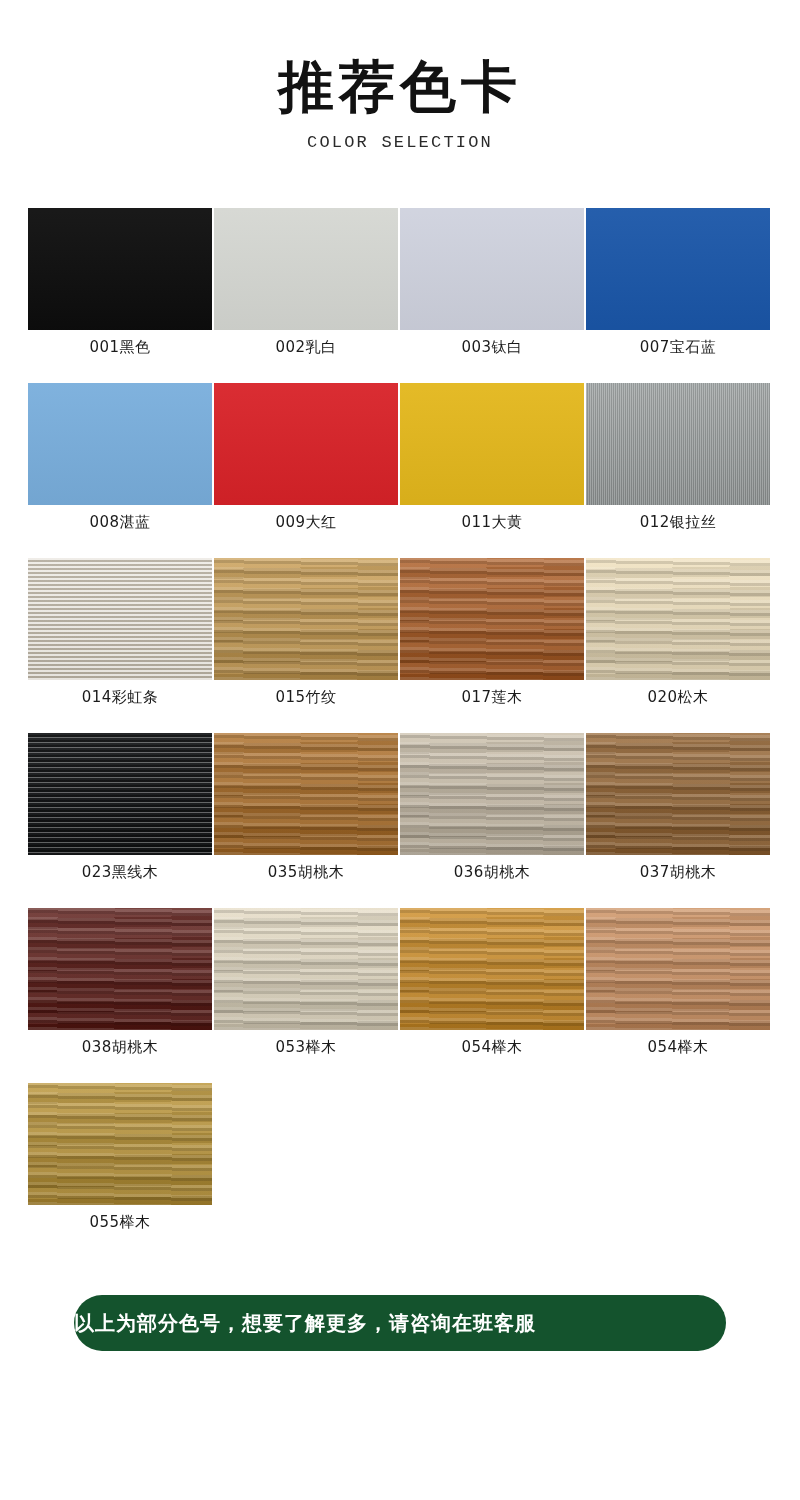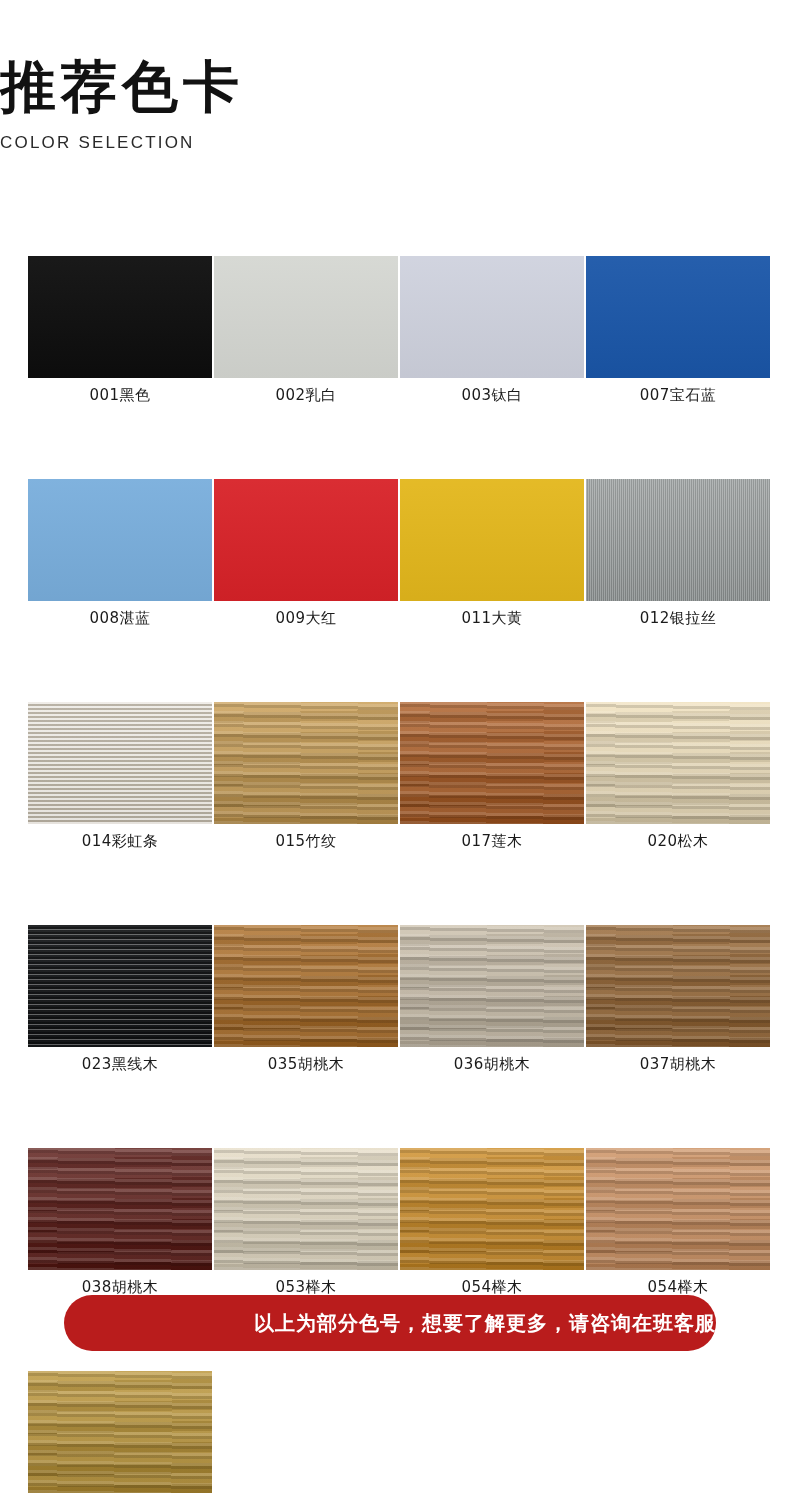--- a/index.html
+++ b/index.html
@@ -15,57 +15,56 @@
     position: relative;
     width: 800px;
     height: 1500px;
     background: #ffffff;
     overflow: hidden;
   }
 
   
   .header {
     padding-top: 55px;
-    text-align: left;
+    text-align: center;
   }
 
   .header-title {
     font-size: 56px;
     font-weight: bold;
     letter-spacing: 5px;
     color: #121212;
     line-height: 1.15;
     font-family: "DejaVu Sans", "Liberation Sans", sans-serif;
   }
 
   .header-subtitle {
     margin-top: 14px;
     font-size: 17px;
     letter-spacing: 2.2px;
     color: #2a2a2a;
-    font-family: Liberation Sans, sans-serif;
+    font-family: Liberation Mono, monospace;
   }
 
   
   .grid {
     position: absolute;
     top: 208px;
     left: 28px;
     width: 744px;
     display: grid;
     grid-template-columns: repeat(4, 186px);
     column-gap: 0px;
     row-gap: 0px;
   }
 
   .cell {
     width: 206px;
     height: 175px;
     position: relative;
-    margin-top: 48px;
   }
 
   .swatch {
     width: 184px;
     height: 122px;
     position: relative;
     overflow: hidden;
     background-color: #cccccc;
   }
 
@@ -82,29 +81,29 @@
     text-align: center;
     font-size: 15px;
     color: #1b1b1b;
     letter-spacing: 0.5px;
     font-family: "DejaVu Sans", "Liberation Sans", sans-serif;
   }
 
   
   .footer-banner {
     position: absolute;
-    left: 64px;
+    left: 74px;
     top: 1295px;
     width: 652px;
     height: 56px;
-    background: #b91c1c;
+    background: #14532d;
     border-radius: 28px;
     display: flex;
     align-items: center;
-    justify-content: flex-end;
+    justify-content: flex-start;
   }
 
   .footer-text {
     color: #ffffff;
     font-size: 20px;
     font-weight: bold;
     letter-spacing: 1px;
     font-family: "DejaVu Sans", "Liberation Sans", sans-serif;
   }
 </style>

